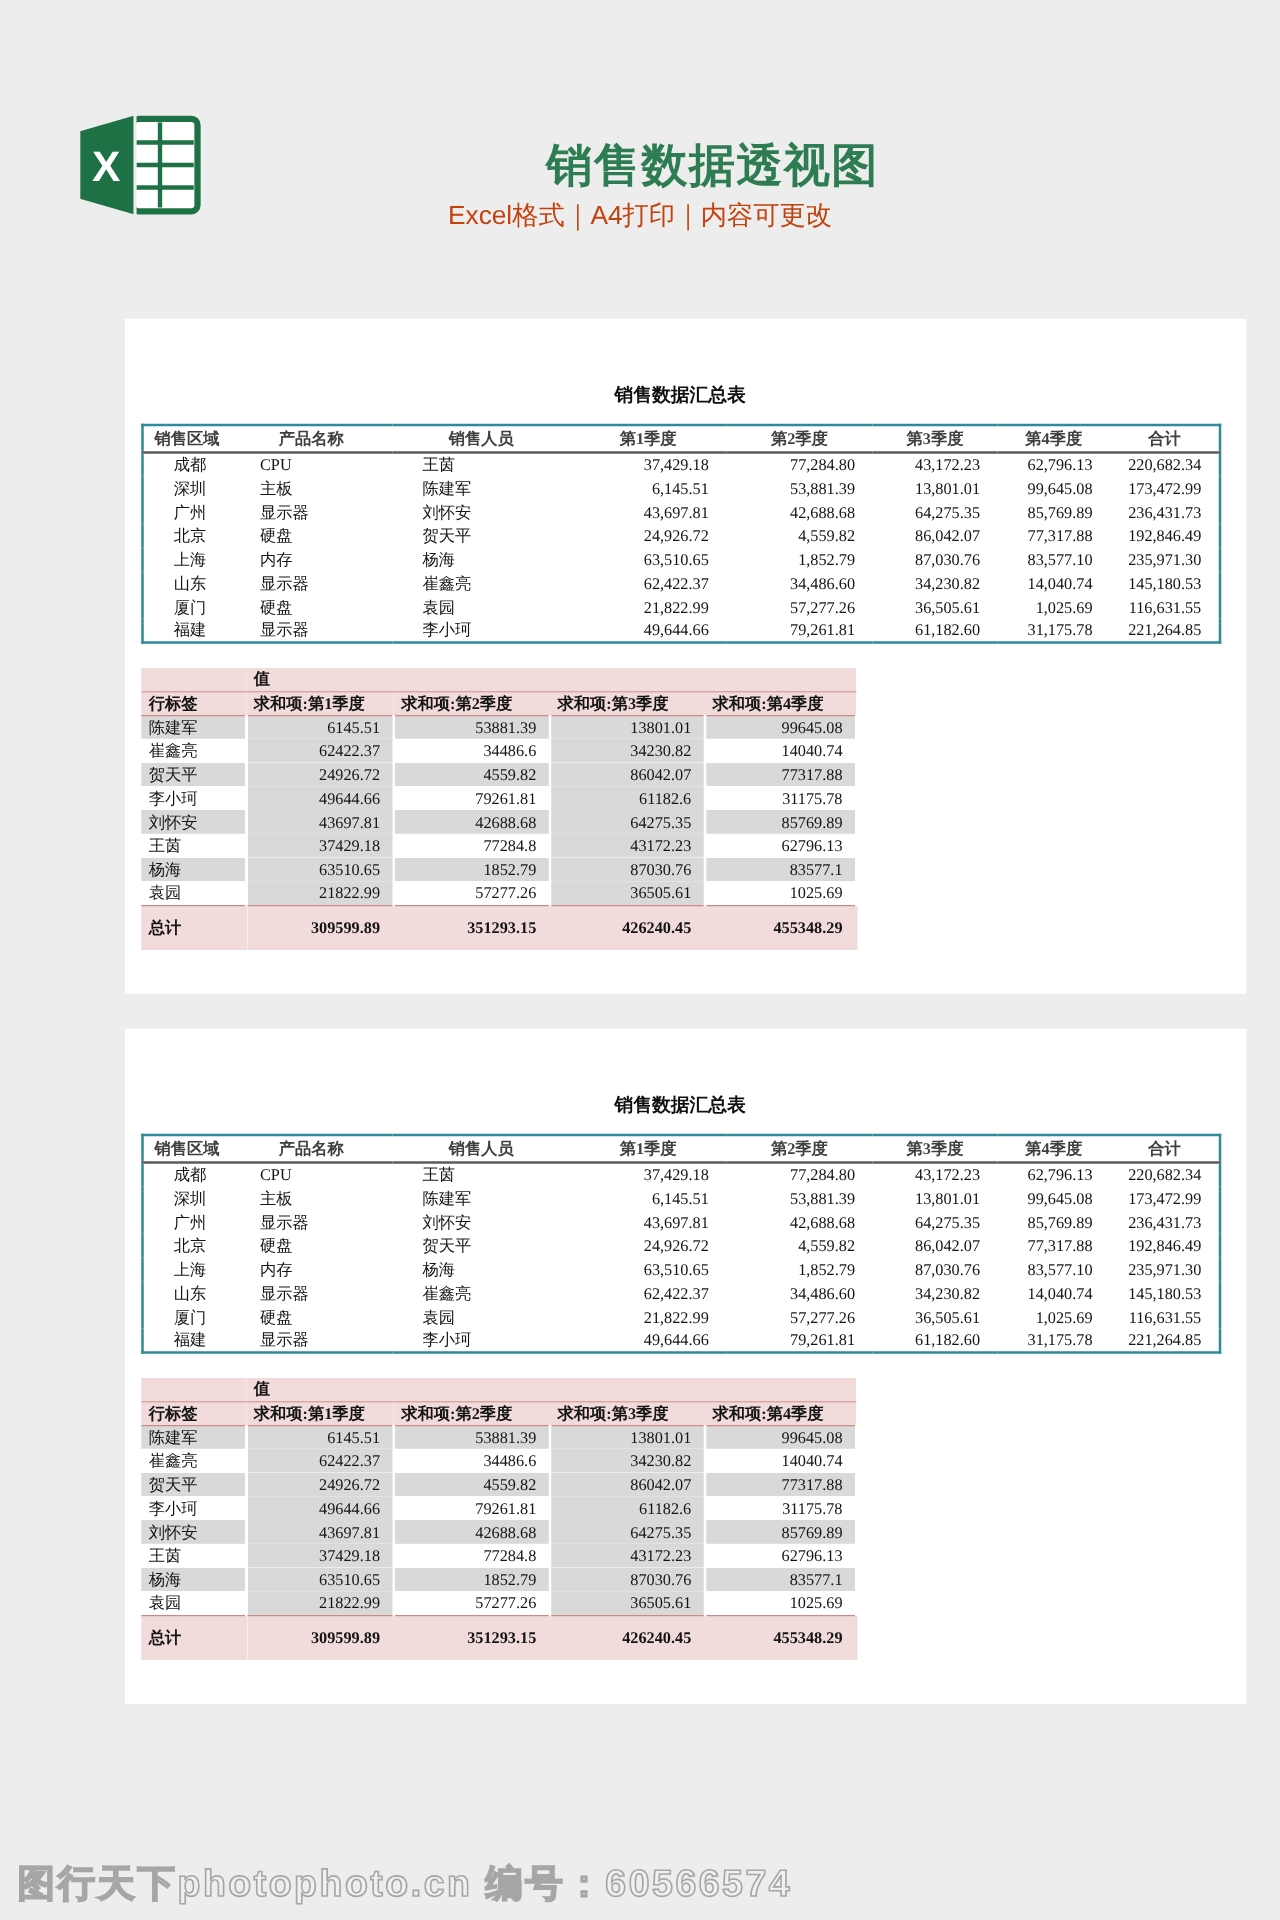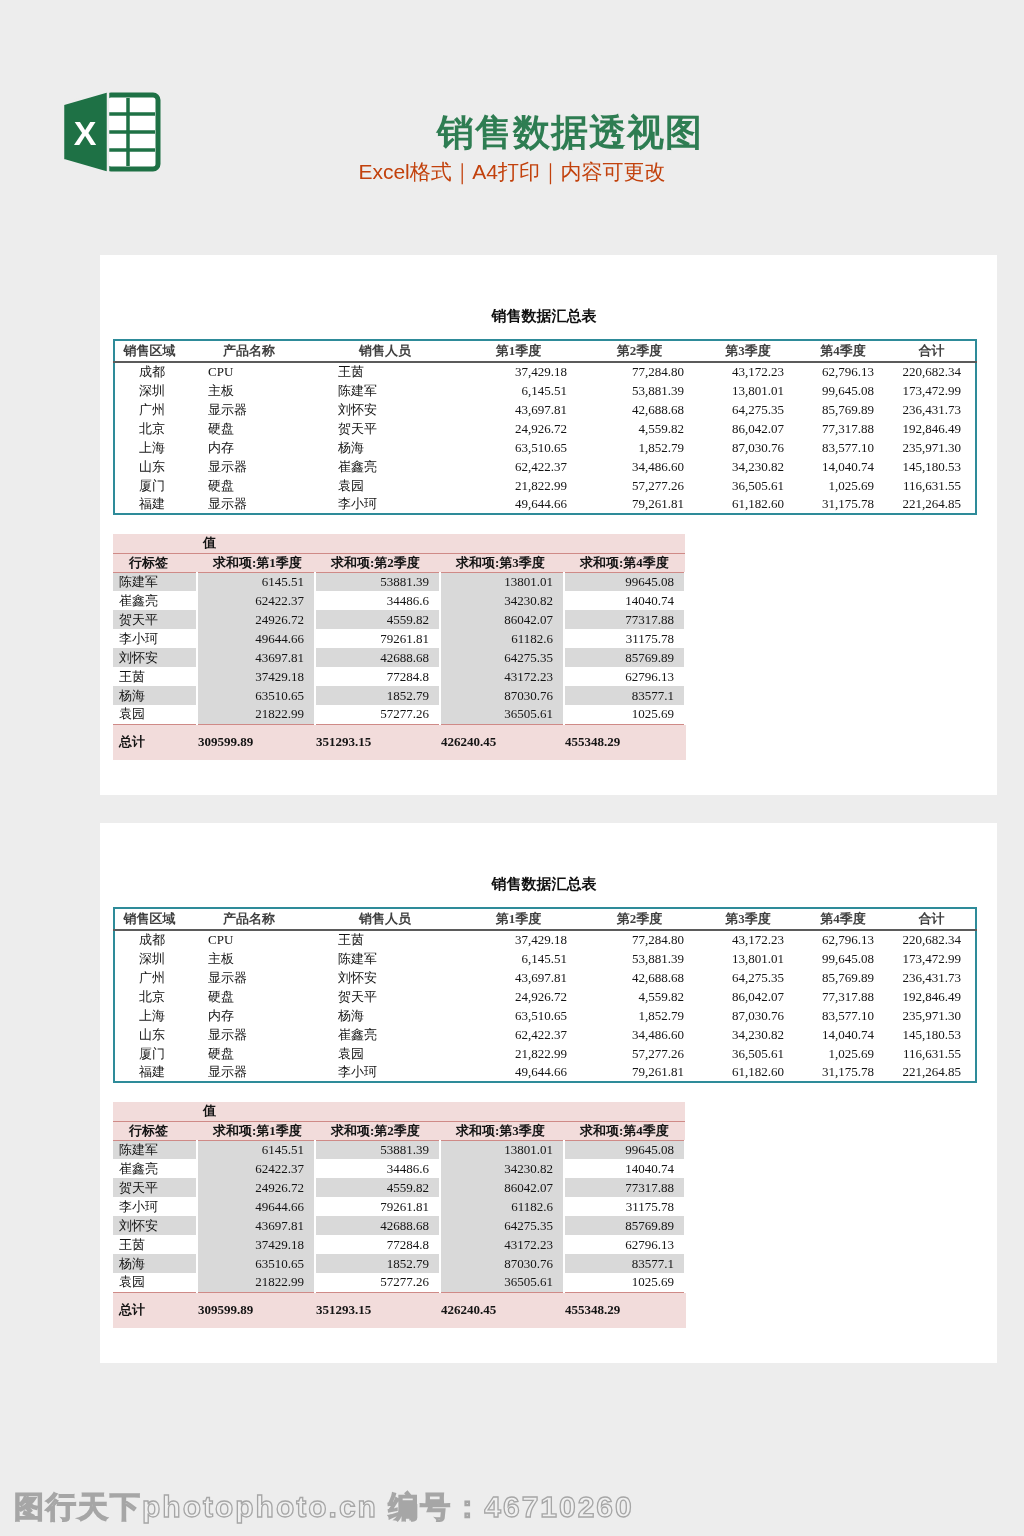--- a/index.html
+++ b/index.html
@@ -62,33 +62,33 @@
     font-family: "Liberation Serif", "DejaVu Serif", serif;
     font-size: 13px; color: #141414;
   }
   .pivot-table td { height: 19px; white-space: nowrap; overflow: hidden; }
   .pivot-table .values-row td {
     background: #f2dcdb; font-weight: bold;
     border-bottom: 1px solid #cf8a87; text-align: left; padding-left: 6px;
   }
   .pivot-table .head-row td {
     background: #f2dcdb; font-weight: bold;
-    border-bottom: 1px solid #cf8a87; text-align: left; padding-left: 16px;
+    border-bottom: 1px solid #cf8a87; text-align: left; padding-left: 6px;
   }
   .pivot-table tbody td { border-right: 2px solid #ffffff; }
   .pivot-table tbody td.name { text-align: left; padding-left: 6px; }
   .pivot-table tbody td.val  { text-align: right; padding-right: 10px; }
   .pivot-table tbody td.gray  { background: #d9d9d9; }
   .pivot-table tbody td.white { background: #ffffff; }
   .pivot-table .total-row td {
     background: #f2dcdb; font-weight: bold; height: 36px;
     border-top: 1px solid #cf8a87; border-right: 2px solid #f2dcdb;
   }
   .pivot-table .total-row td.name { text-align: left; padding-left: 6px; }
-  .pivot-table .total-row td.val  { padding-right: 10px; }
+  .pivot-table .total-row td.val  { text-align: right; padding-right: 10px; }
 
   
   .watermark {
     position: absolute; left: 14px; bottom: 8px;
     font-size: 30px; font-weight: bold; letter-spacing: 2px;
     color: rgba(240,240,240,0.92);
     -webkit-text-stroke: 1.3px #a6a6a6;
     white-space: nowrap;
   }
 </style>
@@ -506,13 +506,13 @@
           <td class="val">309599.89</td>
           <td class="val">351293.15</td>
           <td class="val">426240.45</td>
           <td class="val">455348.29</td>
         </tr>
       </tfoot>
   </table>
 
 </div>
 
-<div class="watermark">图行天下photophoto.cn 编号：46710260</div>
+<div class="watermark">图行天下photophoto.cn 编号：60566574</div>
 
 </body></html>

